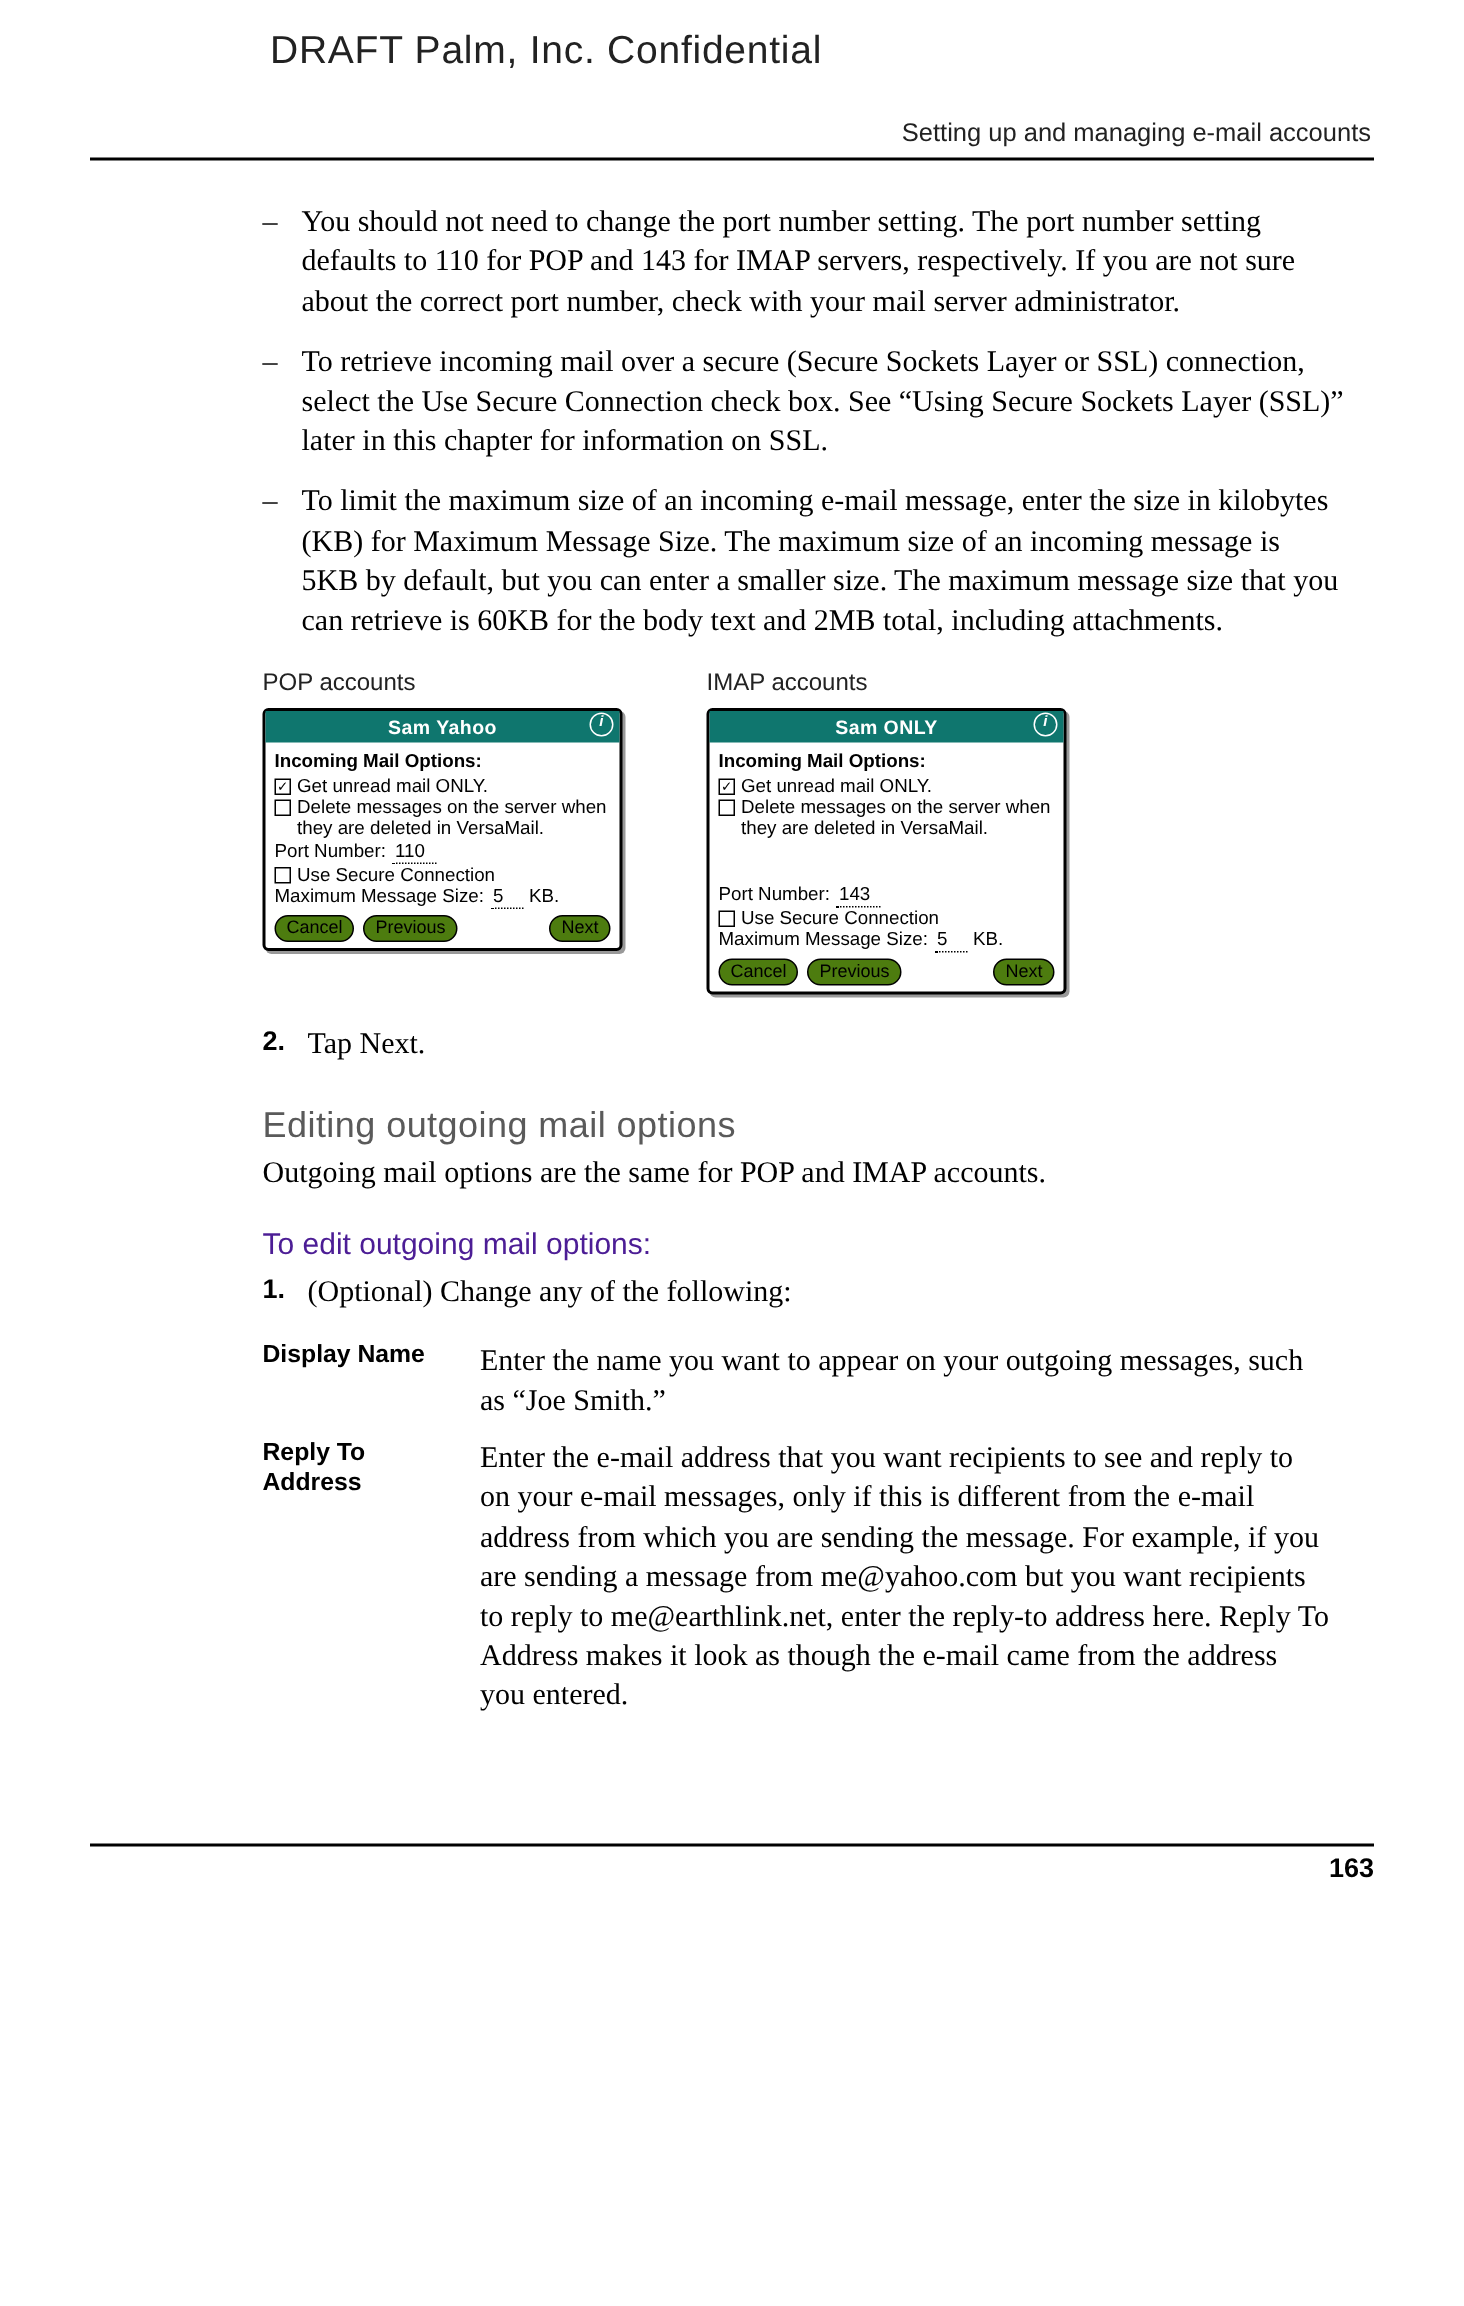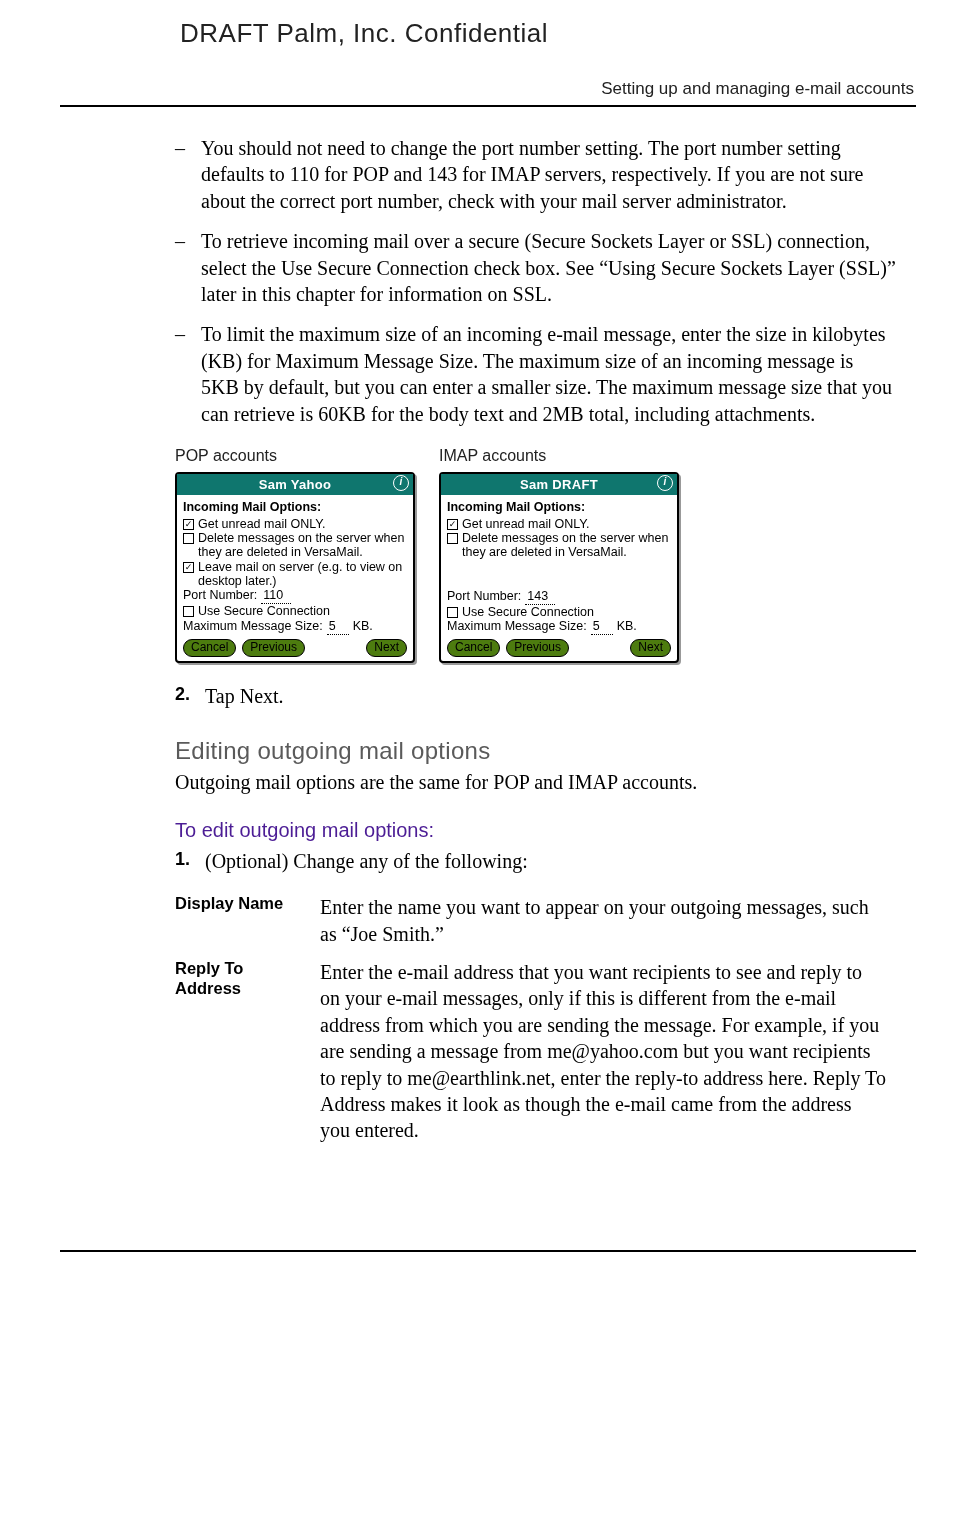--- a/index.html
+++ b/index.html
@@ -58,21 +58,21 @@
   .step .num {
     width: 30px;
     flex: 0 0 30px;
     font-family: Arial, Helvetica, sans-serif;
     font-weight: bold;
     font-size: 18px;
   }
   .link-span { color: #000; text-align: right; }
   .shots {
     display: flex;
-    gap: 24px;
+    gap: 56px;
     margin: 18px 0 8px 0;
   }
   .shot { width: 240px; }
   .shot-label {
     font-family: Arial, Helvetica, sans-serif;
     font-size: 16px;
     margin-bottom: 6px;
     color: #222;
   }
   
@@ -239,24 +239,20 @@
             <div class="section-head">Incoming Mail Options:</div>
             <div class="row">
                 <span class="cb checked"></span>
                 <span>Get unread mail ONLY.</span>
               </div>
             <div class="row">
                 <span class="cb"></span>
                 <span>Delete messages on the server when they are deleted in VersaMail.</span>
               </div>
             <div class="row">
-                <span class="cb checked"></span>
-                <span>Leave mail on server (e.g. to view on desktop later.)</span>
-              </div>
-            <div class="row">
               <span>Port Number:</span>
               <span class="underline-field">110</span>
             </div>
             <div class="row">
                 <span class="cb"></span>
                 <span>Use Secure Connection</span>
               </div>
             <div class="row">
               <span>Maximum Message Size:</span>
               <span class="underline-field" style="min-width:18px">5</span>
@@ -269,21 +265,21 @@
               <span class="pbtn">Next</span>
             </div>
           </div>
         </div>
       </div>
 
       <div class="shot">
         <div class="shot-label">IMAP accounts</div>
         <div class="dialog">
           <div class="titlebar">
-            <span>Sam DRAFT</span>
+            <span>Sam ONLY</span>
             <span class="info">i</span>
           </div>
           <div class="body">
             <div class="section-head">Incoming Mail Options:</div>
             <div class="row">
                 <span class="cb checked"></span>
                 <span>Get unread mail ONLY.</span>
               </div>
             <div class="row">
                 <span class="cb"></span>
@@ -339,14 +335,15 @@
         <td class="term">Reply To Address</td>
         <td>Enter the e-mail address that you want recipients to see and reply to on your e-mail messages, only if this is different from the e-mail address from which you are sending the message. For example, if you are sending a message from me@yahoo.com but you want recipients to reply to me@earthlink.net, enter the reply-to address here. Reply To Address makes it look as though the e-mail came from the address you entered.</td>
       </tr>
     </tbody>
       </table>
 
   </div>
 
   <div class="footer">
     <hr>
+    <div class="pnum">163</div>
   </div>
 </div>
 
 </body></html>

